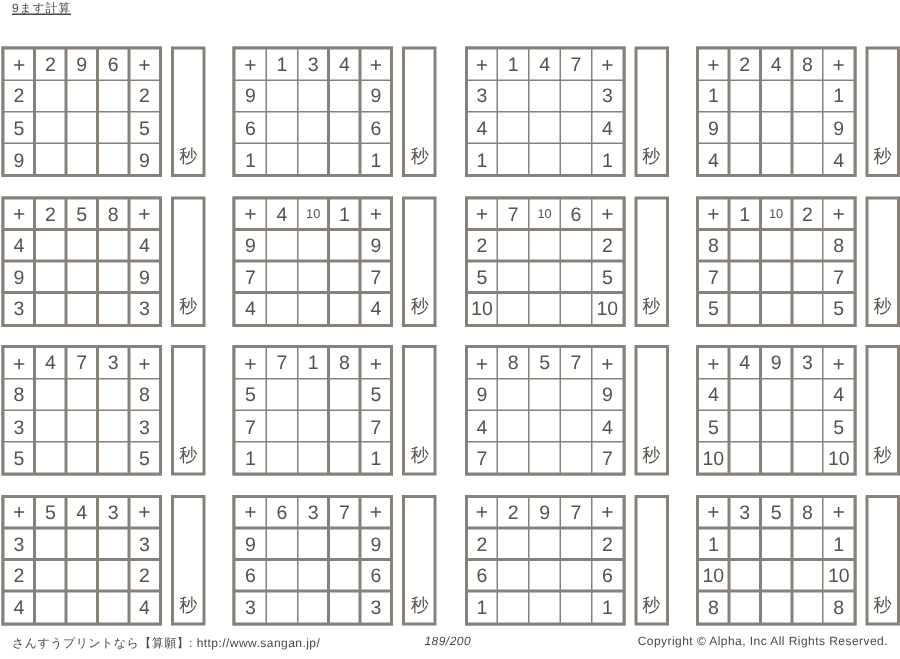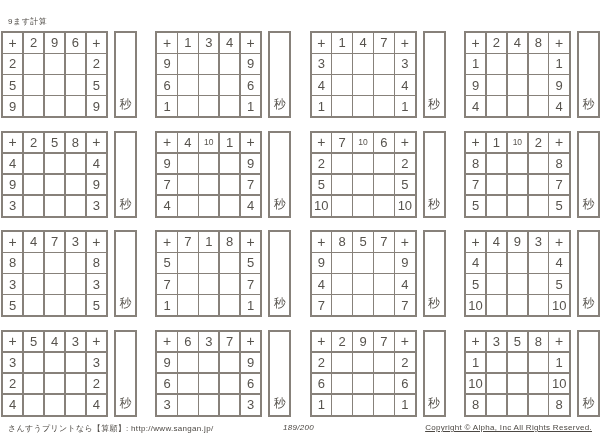--- a/index.html
+++ b/index.html
@@ -9,23 +9,24 @@
   }
   html, body { margin: 0; padding: 0; }
   body {
     width: 600px; height: 439px;
     background: #ffffff;
     position: relative;
     font-family: "Liberation Sans", sans-serif;
     overflow: hidden;
   }
   .title {
-    position: absolute; left: 8px; top: 16px;
+    position: absolute; left: 8px; top: 0;
     font-size: 8px; color: var(--text);
     letter-spacing: 0.5px;
+    text-decoration: underline;
   }
   .grids {
     position: absolute; left: 1px; top: 31px;
     display: grid;
     grid-template-columns: repeat(4, 136px);
     grid-template-rows: repeat(4, 87px);
     column-gap: 18.3px;
     row-gap: 12.5px;
   }
   .group {
@@ -64,21 +65,21 @@
     font-size: 12px; color: var(--digit);
   }
   .footer {
     position: absolute; top: 423px;
     font-size: 8px; color: var(--text);
     letter-spacing: 0.3px;
     white-space: nowrap;
   }
   .f-left  { left: 8px; }
   .f-page  { left: 283px; font-style: italic; }
-  .f-right { right: 8px; text-decoration: underline; }
+  .f-right { right: 8px; }
 </style>
 </head>
 <body>
 
 <div class="page">
   <div class="title">9ます計算</div>
   <div class="grids" id="grids">
       <div class="group">
         <div class="ptable">
           <div class="cell op">+</div>

